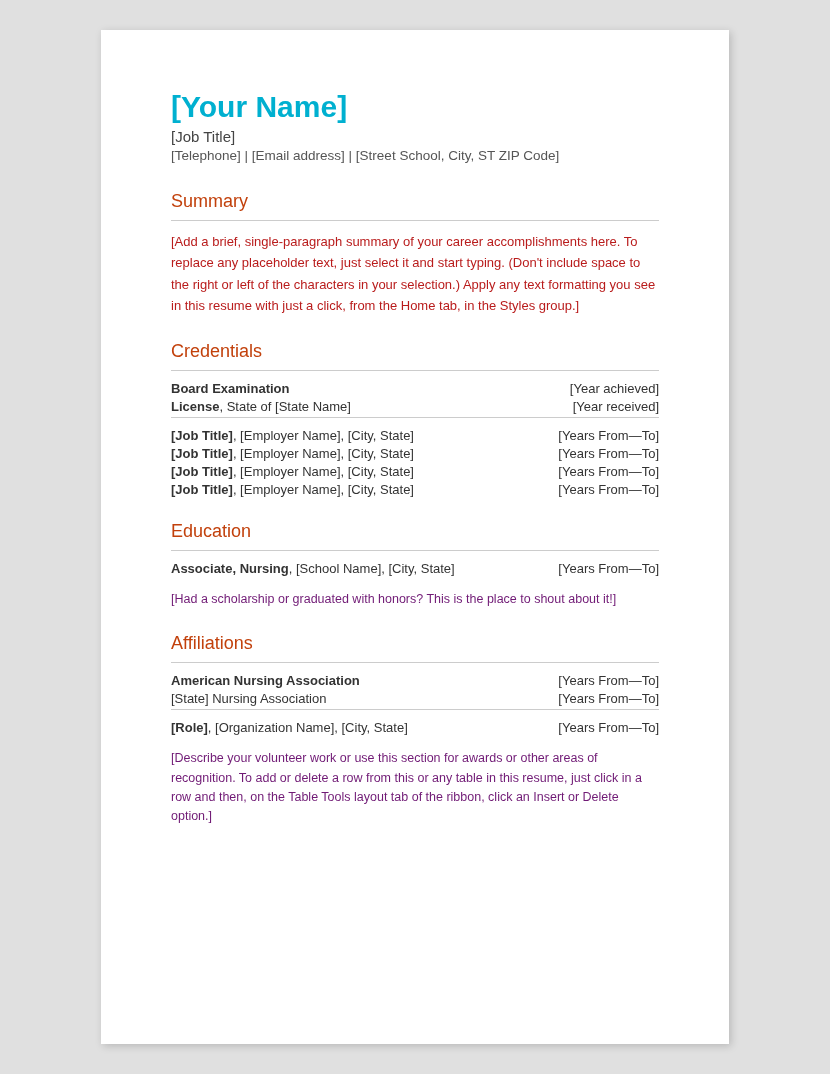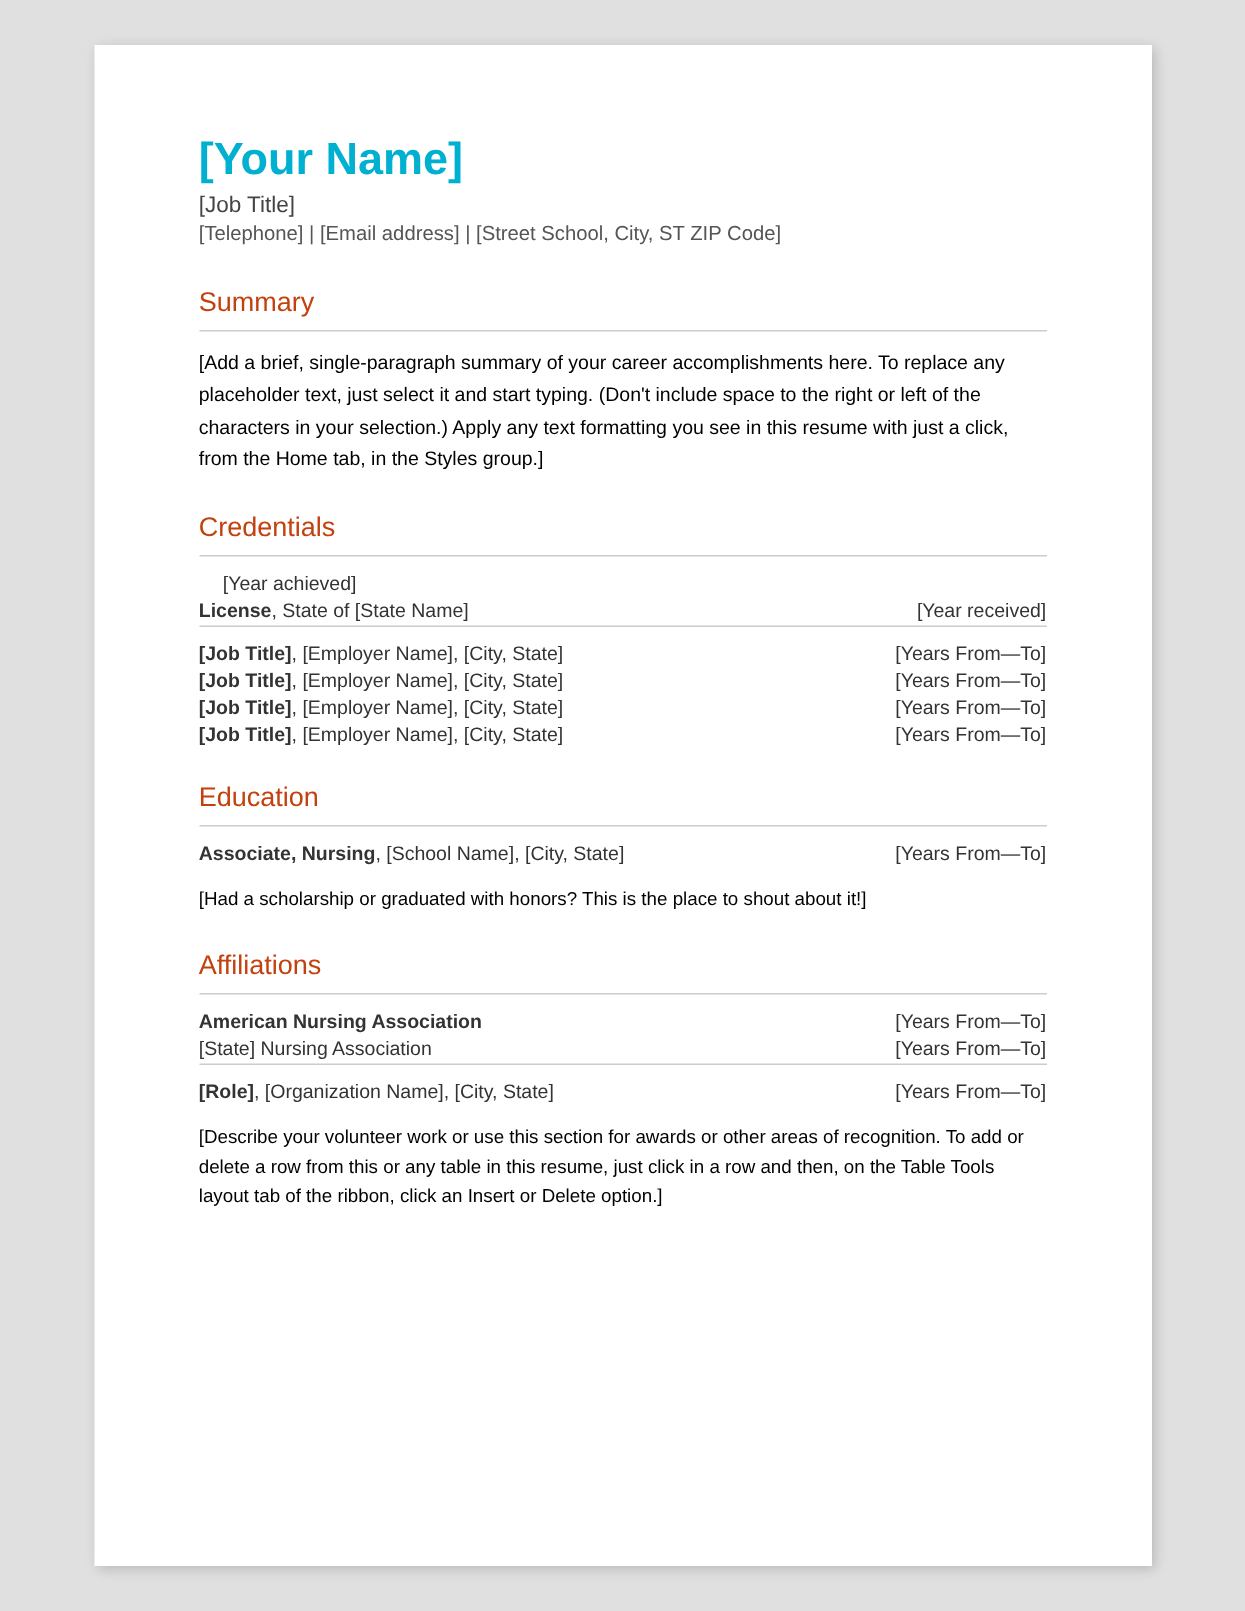--- a/index.html
+++ b/index.html
@@ -11,21 +11,21 @@
       background: #e0e0e0;
       display: flex;
       justify-content: center;
       align-items: flex-start;
       min-height: 1074px;
       font-family: 'Segoe UI', Arial, sans-serif;
       padding: 30px 0;
     }
     .page {
       background: #ffffff;
-      width: 705px;
+      width: 628px;
       min-height: 1014px;
       padding: 60px 70px 60px 70px;
       box-shadow: 2px 2px 8px rgba(0,0,0,0.18);
     }
     .name {
       font-size: 30px;
       font-weight: bold;
       color: #00b0d0;
       margin-bottom: 4px;
     }
@@ -46,21 +46,21 @@
       margin-bottom: 8px;
       margin-top: 24px;
     }
     .section-divider {
       border: none;
       border-top: 1.5px solid #cccccc;
       margin-bottom: 10px;
     }
     .summary-text {
       font-size: 13px;
-      color: #000000;
+      color: #b91c1c;
       line-height: 1.65;
       margin-bottom: 8px;
     }
     .two-col-row {
       display: flex;
       justify-content: space-between;
       align-items: baseline;
       margin-bottom: 3px;
     }
     .two-col-row .left {
@@ -72,21 +72,21 @@
       font-size: 13px;
       color: #333;
       white-space: nowrap;
       margin-left: 16px;
     }
     .bold {
       font-weight: bold;
     }
     .sub-text {
       font-size: 12.5px;
-      color: #000000;
+      color: #701a75;
       margin-top: 14px;
       margin-bottom: 6px;
       line-height: 1.55;
     }
   </style>
 </head>
 <body>
 
 <div class="page">
 
@@ -99,20 +99,23 @@
   <div>
     <div class="section-title">Summary</div>
     <hr class="section-divider">
     <div class="summary-text">[Add a brief, single-paragraph summary of your career accomplishments here. To replace any placeholder text, just select it and start typing. (Don't include space to the right or left of the characters in your selection.) Apply any text formatting you see in this resume with just a click, from the Home tab, in the Styles group.]</div>
   </div>
 
   <div>
     <div class="section-title">Credentials</div>
     <hr class="section-divider">
     <div class="two-col-row">
+      <span class="left">
+        <span class="bold">Board Examination</span>
+      </span>
       <span class="right">[Year achieved]</span>
     </div>
     <div class="two-col-row">
       <span class="left">
         <span class="bold">License</span><span>, State of [State Name]</span>
       </span>
       <span class="right">[Year received]</span>
     </div>
   </div>
 

